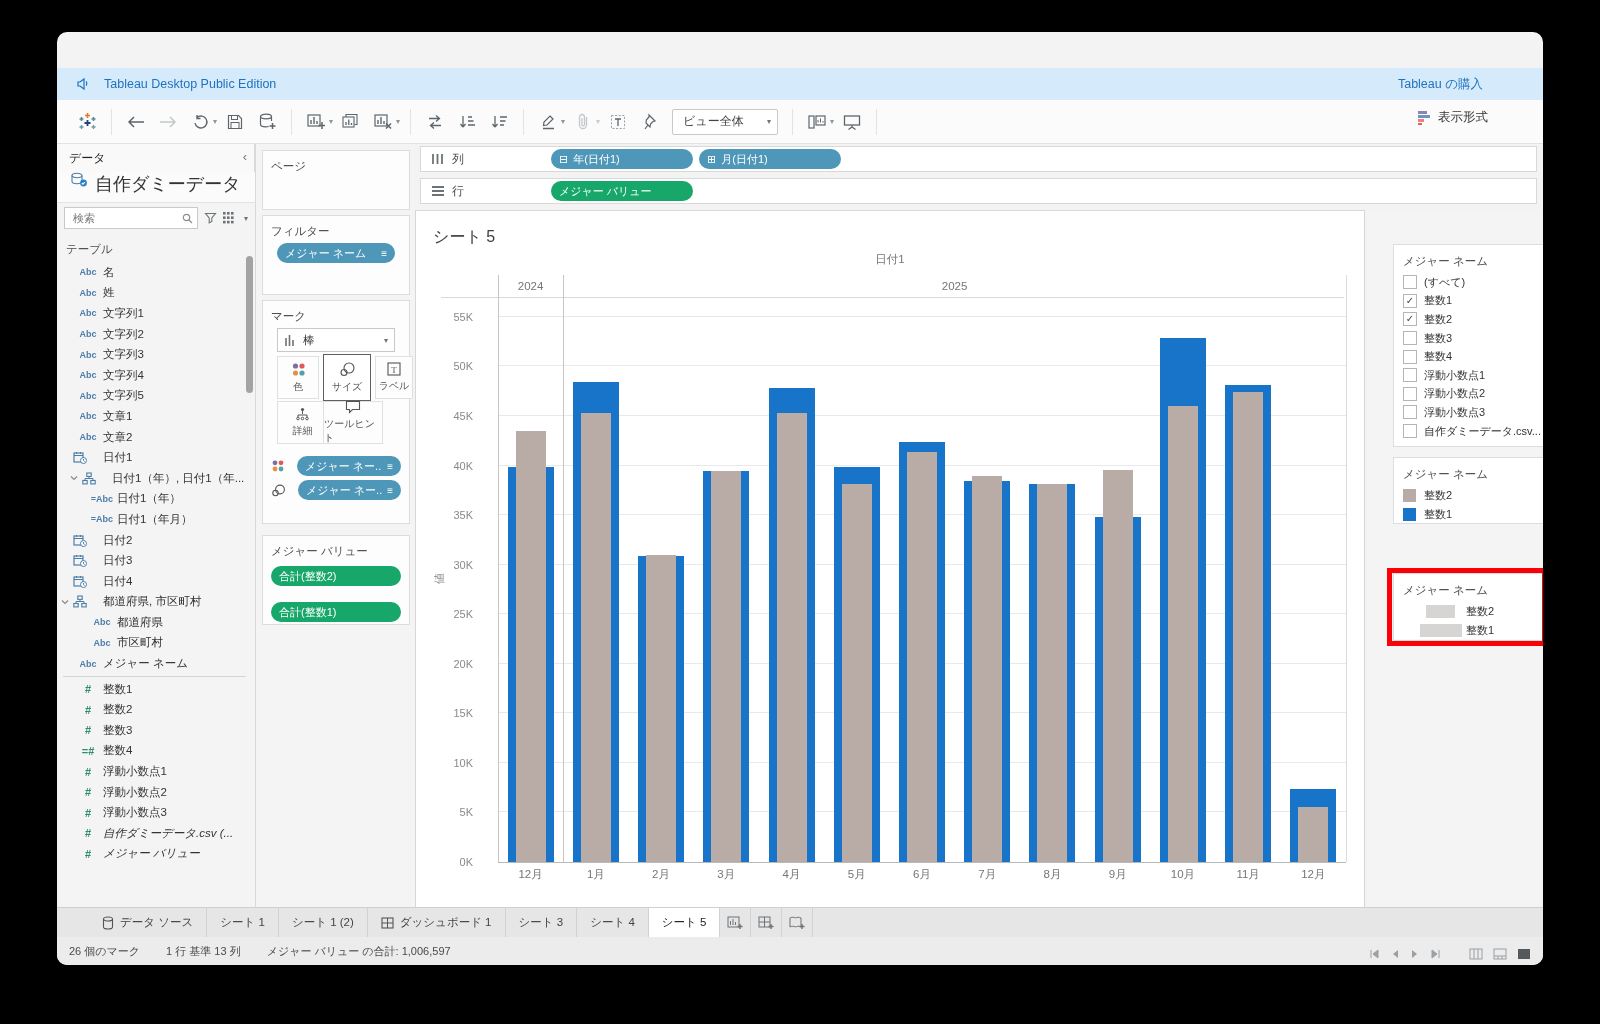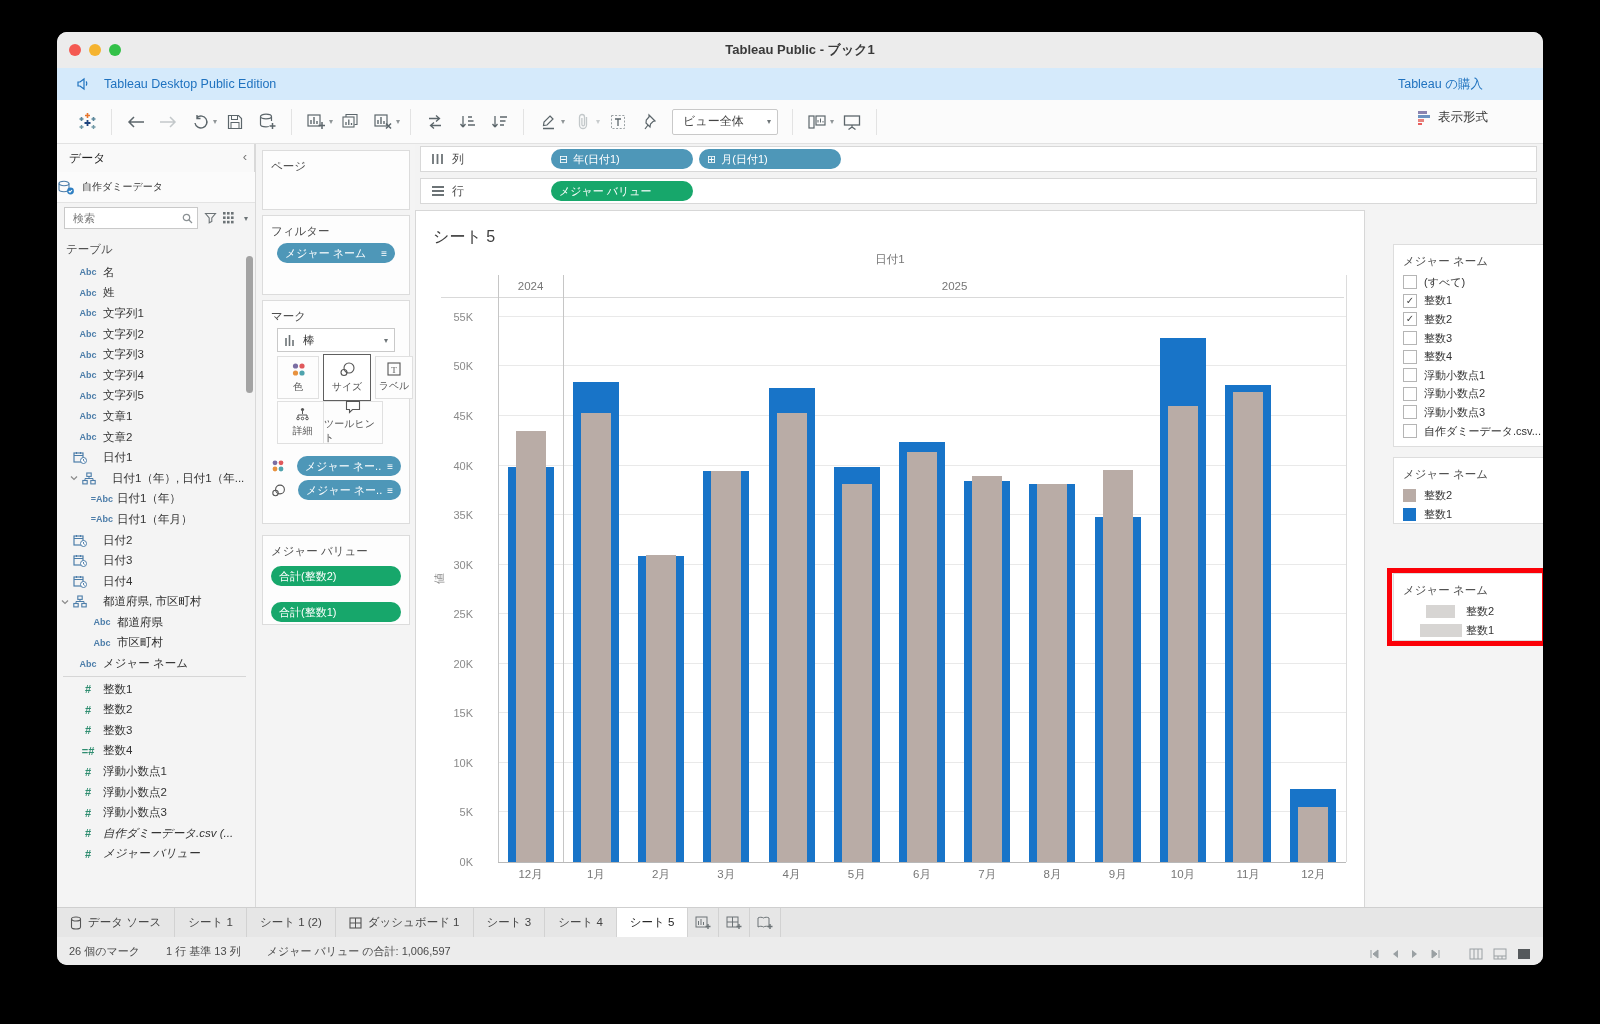--- a/index.html
+++ b/index.html
@@ -25,21 +25,21 @@
   #fit-select{display:inline-flex;align-items:center;border:1px solid #c9c9c9;background:#fff;border-radius:2px;
     height:24px;padding:0 6px 0 10px;margin:0 6px;font-size:12px;color:#444;min-width:88px;justify-content:space-between;}
   #show-me{position:absolute;right:55px;top:9px;display:flex;align-items:center;gap:6px;font-size:12.5px;color:#333;}
   
   #left-panel{position:absolute;left:0;top:112px;width:199px;bottom:57px;background:#f4f4f4;border-right:1px solid #d9d9d9;box-sizing:border-box;}
   #pane-tabs{position:absolute;left:0;top:0;right:0;height:28px;background:#ececec;border-bottom:1px solid #d9d9d9;display:flex;flex-direction:column;}
   .pane-tab{height:28px;line-height:28px;padding:0 12px;font-size:12px;color:#555;}
   .pane-tab.active{background:#f9f9f9;color:#222;border-right:1px solid #d9d9d9;}
   #pane-collapse{position:absolute;right:8px;top:5px;color:#777;font-size:13px;}
   #ds-row{position:absolute;left:0;top:28px;right:0;height:30px;background:#fbfbfb;border-bottom:1px solid #e3e3e3;
-    display:flex;align-items:center;gap:7px;padding-left:0;font-size:10px;color:#333;}
+    display:flex;align-items:flex-start;gap:7px;padding-left:13px;font-size:18px;color:#333;}
   #search-row{position:absolute;left:0;top:60px;right:0;height:28px;display:flex;align-items:center;padding-left:7px;gap:6px;}
   #search-box{width:122px;height:20px;border:1px solid #c9c9c9;background:#fff;display:flex;align-items:center;padding:0 4px 0 6px;}
   #search-box input{border:none;outline:none;flex:1;font-size:11px;width:80px;color:#333;background:transparent;}
   #tables-label{position:absolute;left:9px;top:98px;font-size:11.5px;color:#4d4d4d;}
   #field-list{position:absolute;left:0;top:118px;right:9px;bottom:0;overflow:hidden;}
   .field-row{position:relative;height:20.6px;display:flex;align-items:center;font-size:11.5px;color:#333;white-space:nowrap;overflow:hidden;}
   .field-row .tree{width:12px;text-align:center;flex:0 0 12px;}
   .field-row .fic{flex:0 0 30px;text-align:center;font-size:9px;font-weight:bold;}
   .fic.blue{color:#4c7da9;} .fic.green{color:#2f8d70;}
   .field-label.it{font-style:italic;}
@@ -97,40 +97,34 @@
     font-size:10px;line-height:12px;text-align:center;color:#444;}
   #rc-color{top:247px;height:67px;}
   .leg-row{display:flex;align-items:center;gap:8px;height:19px;padding-left:9px;font-size:11px;color:#333;}
   .swatch{width:13px;height:13px;flex:0 0 13px;}
   #rc-size{top:363px;height:68px;}
   .size-row{position:relative;height:19px;font-size:11px;color:#333;}
   .size-row .sbar{position:absolute;top:3px;height:13px;background:#d7d5d3;}
   .size-row .slab{position:absolute;left:72px;top:2px;}
   #red-box{position:absolute;left:20px;top:358px;width:160px;height:78px;border:5px solid #fb0007;box-sizing:border-box;z-index:40;pointer-events:none;}
   
-  #tabbar{position:absolute;left:0;right:0;bottom:28px;height:29px;background:#e6e6e6;border-top:1px solid #cfcfcf;display:flex;align-items:stretch;}
+  #tabbar{position:absolute;left:0;right:0;bottom:28px;height:29px;background:#e6e6e6;border-top:1px solid #cfcfcf;display:flex;align-items:stretch;padding-left:32px;}
   .sheet-tab{display:flex;align-items:center;gap:6px;padding:0 13px;font-size:11.5px;color:#444;border-right:1px solid #d2d2d2;white-space:nowrap;}
   .sheet-tab.active{background:#fff;color:#222;}
   .newbtn{display:flex;align-items:center;justify-content:center;width:30px;border-right:1px solid #d2d2d2;}
   #statusbar{position:absolute;left:0;right:0;bottom:0;height:28px;background:#ececec;display:flex;align-items:center;
     gap:26px;padding-left:12px;font-size:11px;color:#4a4a4a;}
   #br-controls{position:absolute;right:12px;bottom:5px;display:flex;align-items:center;gap:10px;}
   svg{display:block;}
 </style>
 </head>
 <body>
 
 <div id="window">
 
-  <div id="titlebar">
-    <span class="tl" style="left:12px;background:#f45952;"></span>
-    <span class="tl" style="left:32px;background:#f5b32f;"></span>
-    <span class="tl" style="left:52px;background:#33c148;"></span>
-    <div id="title-text">Tableau Public - ブック1</div>
-  </div>
 
   <div id="banner">
     <span class="mega">
       <svg width="17" height="17" viewBox="0 0 17 17">
           <path d="M3 7v4h2l4 3V4L5 7H3z" fill="none" stroke="#1f72bf" stroke-width="1.2"></path>
           <path d="M11 6.5c1 .8 1 3.2 0 4" fill="none" stroke="#1f72bf" stroke-width="1.2"></path>
         </svg>
     </span>
     <span class="ed">Tableau Desktop Public Edition</span>
     <span class="buy">Tableau の購入</span>

